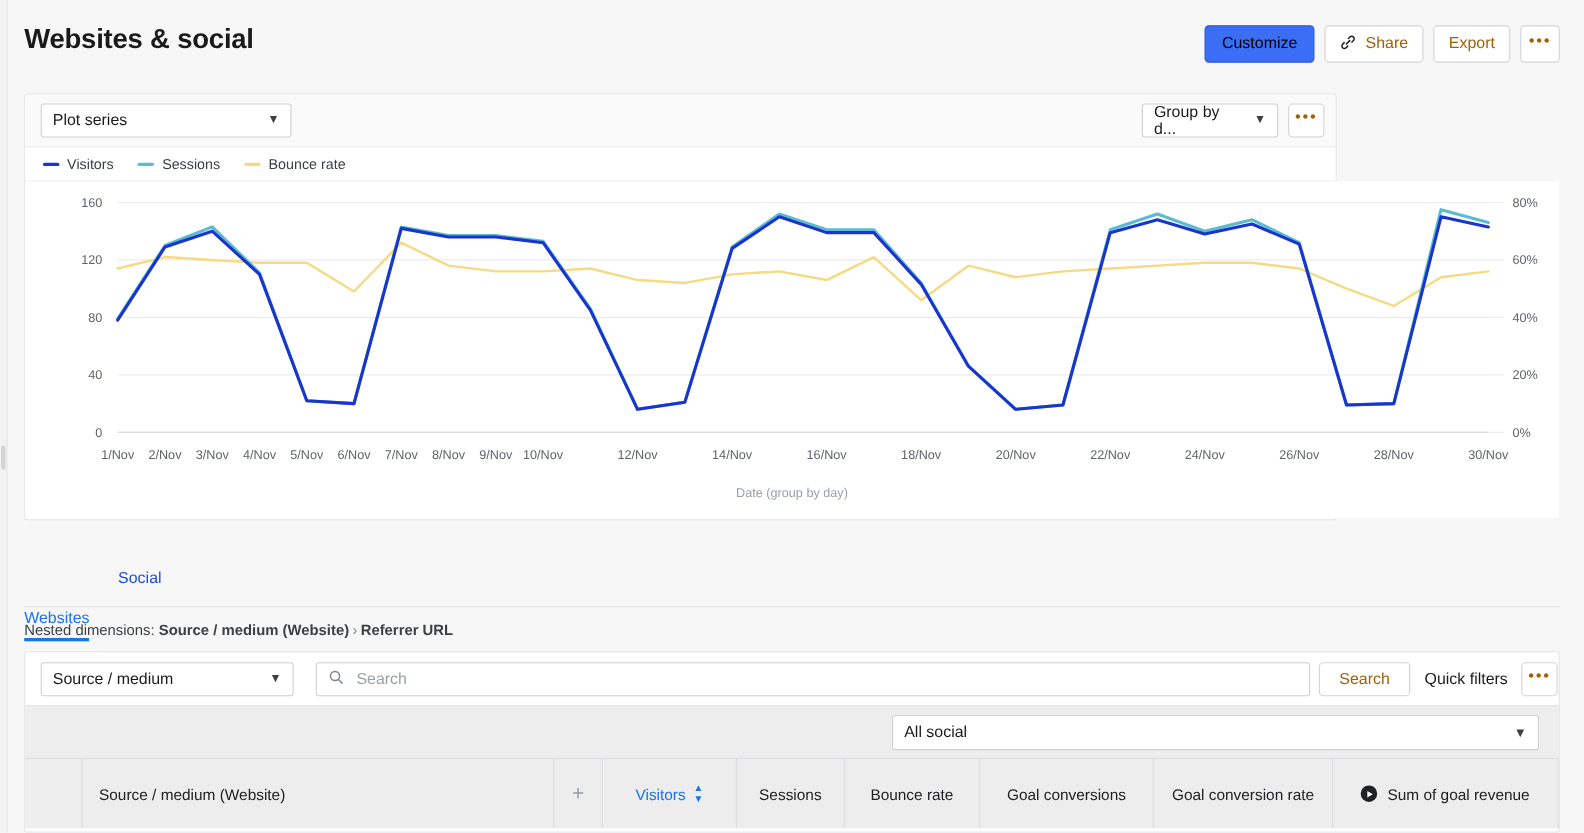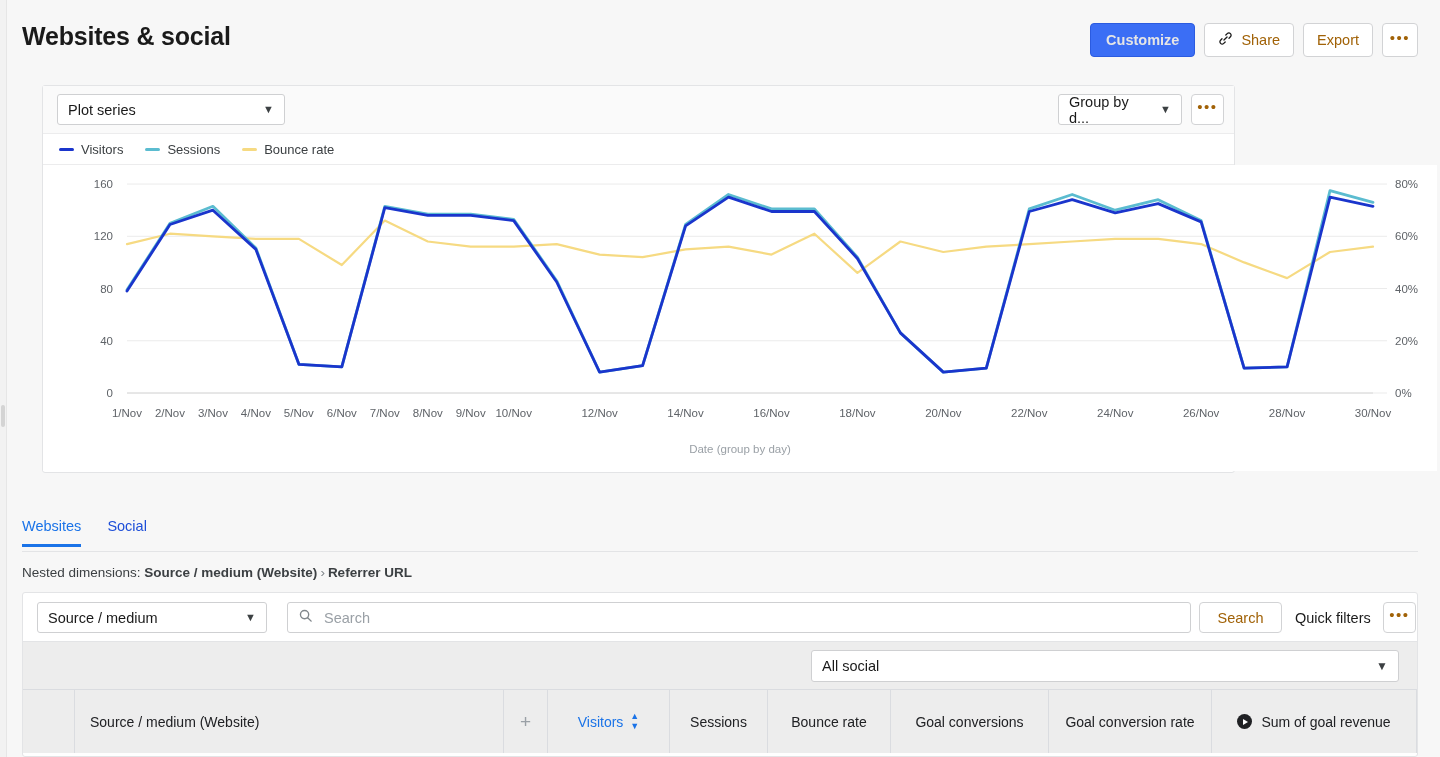--- a/index.html
+++ b/index.html
@@ -26,30 +26,30 @@
     display: flex; align-items: center; gap: 9px;
   }
   .btn {
     height: 34px; border: 1px solid #d2d3d5; border-radius: 4px;
     background: #fff; color: #a16207;
     font-family: "Liberation Sans", sans-serif; font-size: 14.5px;
     display: inline-flex; align-items: center; justify-content: center;
     gap: 8px; padding: 0 13px; cursor: pointer; white-space: nowrap;
   }
   .btn-primary {
-    background: #3b6ef5; border-color: #2b5be0; color: #e5e5e5; font-weight: bold;
+    background: #3b6ef5; border-color: #2b5be0; color: #000000; font-weight: normal;
     padding: 0 15px;
   }
   .btn-icon-only { width: 36px; padding: 0; }
   .dots { letter-spacing: 1.5px; font-size: 15px; line-height: 1; position: relative; top: -3px; }
 
   
   .chart-card {
     position: absolute; left: 22px; top: 85px; width: 1193px; height: 388px;
-    background: #fff; border: 1px solid #e3e4e6; border-radius: 3px; margin-left: 20px;
+    background: #fff; border: 1px solid #e3e4e6; border-radius: 3px;
   }
   .chart-toolbar {
     position: relative; height: 48px; border-bottom: 1px solid #ececed;
     background: #fafafa;
   }
   .select {
     position: absolute; height: 31px; border: 1px solid #cfd0d2; border-radius: 3px;
     background: #fff; font-size: 14.5px; color: #1a1a1a;
     display: flex; align-items: center; padding: 0 10px; cursor: pointer;
   }
@@ -75,21 +75,21 @@
 
   
   .tabs {
     position: absolute; left: 22px; top: 518px; width: 1396px; height: 34px;
     display: flex; align-items: flex-start; gap: 26px;
   }
   .tab {
     font-size: 14.5px; color: #1d4ed8; padding-bottom: 10px; cursor: pointer;
     border-bottom: 3px solid transparent;
   }
-  .tab.active { color: #1a73e8; border-bottom-color: #1a73e8; }
+  .tab.active { color: #1a73e8; border-bottom-color: #1a73e8; margin-top: 36px; }
   .tabs-rule {
     position: absolute; left: 22px; top: 551px; width: 1396px; height: 1px; background: #e3e4e6;
   }
   .nested-dims {
     position: absolute; left: 22px; top: 565px;
     font-size: 13.5px; color: #3c4043;
   }
   .nested-dims b { font-weight: bold; }
   .nested-dims .sep { color: #80868b; padding: 0 3px; }
 

